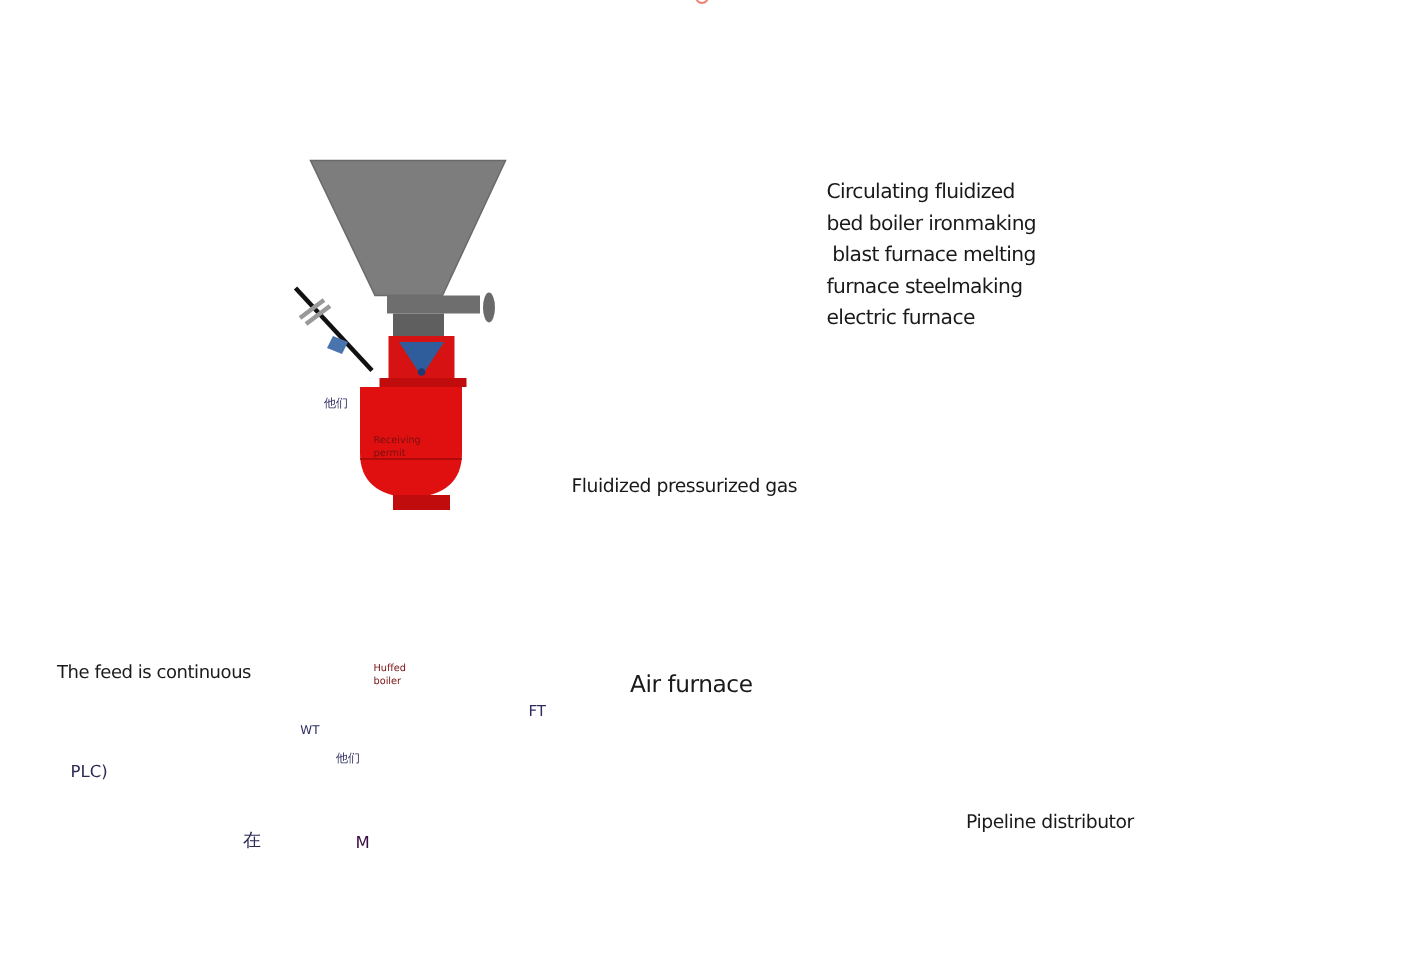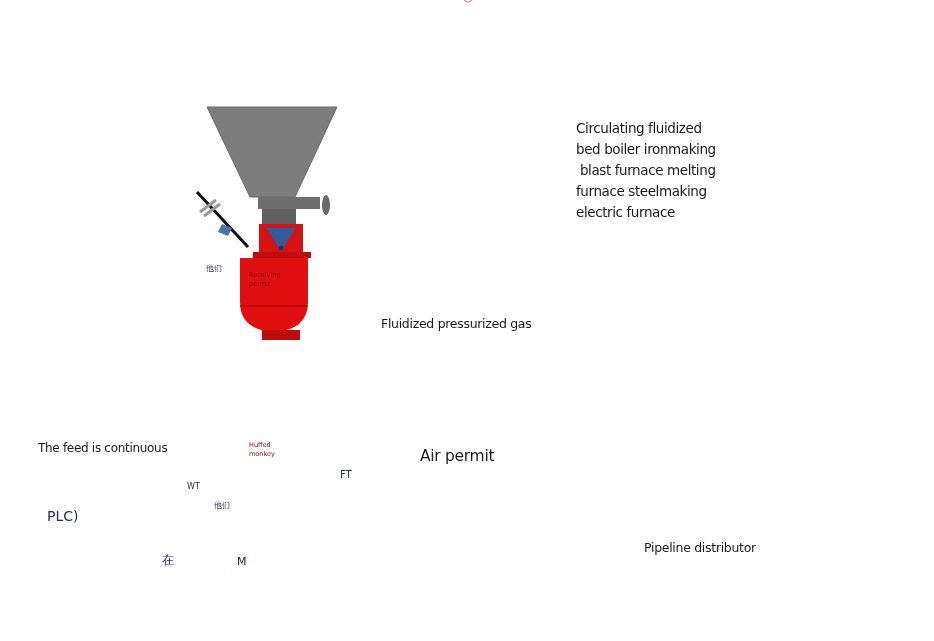--- a/index.html
+++ b/index.html
@@ -2,24 +2,24 @@
 <html><head>
 <meta charset="utf-8">
 <style>
   html, body { margin: 0; padding: 0; background: #ffffff; }
   body { width: 934px; height: 641px; position: relative; overflow: hidden; font-family: "DejaVu Sans", sans-serif; }
   #stage { position: absolute; left: 0; top: 0; width: 934px; height: 641px; }
   .lbl { position: absolute; color: #1a1a1a; font-family: "DejaVu Sans", sans-serif; white-space: pre; }
   .lbl-md { font-size: 12.5px; letter-spacing: -0.3px; text-align: right; }
   .lbl-lg { font-size: 15.5px; letter-spacing: -0.3px; }
   .lbl-sm { font-size: 12px; letter-spacing: -0.3px; text-align: right; }
-  .lbl-block { font-size: 13.5px; line-height: 21px; letter-spacing: -0.4px; margin-left: 25px; }
+  .lbl-block { font-size: 13.5px; line-height: 21px; letter-spacing: -0.4px; }
   .tiny { position: absolute; font-size: 6.5px; color: #7a1010; font-family: "DejaVu Sans", sans-serif; line-height: 9px; white-space: pre; }
-  .box-text { position: absolute; font-size: 14px; color: #2a2a55; font-family: "DejaVu Sans", sans-serif; }
-  .gauge-text { position: absolute; font-size: 8px; color: #2c2c60; font-family: "DejaVu Sans", sans-serif; text-align: left; }
+  .box-text { position: absolute; font-size: 11px; color: #2a2a55; font-family: "DejaVu Sans", sans-serif; }
+  .gauge-text { position: absolute; font-size: 8px; color: #2c2c60; font-family: "DejaVu Sans", sans-serif; text-align: right; }
 </style>
 </head>
 <body>
 
 <div id="stage">
 <svg id="svg" width="934" height="641" viewBox="0 0 934 641">
   <defs>
     <linearGradient id="hot" x1="0" y1="0" x2="0" y2="1">
       <stop offset="0" stop-color="#ffe71c"></stop>
       <stop offset="0.45" stop-color="#ffa312"></stop>
@@ -171,34 +171,34 @@
       <circle cx="740" cy="322" r="8" fill="none" stroke="#666" stroke-width="1.2">
       <circle cx="910" cy="322" r="8" fill="none" stroke="#666" stroke-width="1.2">
     </circle></circle></line></line></g>
   </rect></path></path></path></g>
 
   
   <g id="dist-pipes"><path d="M607,552 L551,552 Q537,552 537,538 L537,395 Q537,381 551,381 L708,381 Q728,381 728,361 L728,110 Q728,100 738,102 L776,130" fill="none" stroke="#1a1a1a" stroke-width="2"></path><path d="M607,551 L559,551 Q545,551 545,537 L545,403 Q545,389 559,389 L716,389 Q736,389 736,369 L736,148 Q736,138 746,140 L778,168" fill="none" stroke="#1a1a1a" stroke-width="2"></path><path d="M607,550 L567,550 Q553,550 553,536 L553,411 Q553,397 567,397 L724,397 Q744,397 744,377 L744,186 Q744,176 754,178 L780,206" fill="none" stroke="#1a1a1a" stroke-width="2"></path><path d="M607,549 L575,549 Q561,549 561,535 L561,419 Q561,405 575,405 L732,405 Q752,405 752,385 L752,224 Q752,214 762,216 L782,244" fill="none" stroke="#1a1a1a" stroke-width="2"></path><path d="M607,548 L583,548 Q569,548 569,534 L569,427 Q569,413 583,413 L740,413 Q760,413 760,393 L760,262 Q760,252 770,254 L784,282" fill="none" stroke="#1a1a1a" stroke-width="2"></path><path d="M607,547 L591,547 Q577,547 577,533 L577,435 Q577,421 591,421 L748,421 Q768,421 768,401 L768,300 Q768,290 778,292 L786,320" fill="none" stroke="#1a1a1a" stroke-width="2"></path><path d="M641,552 L658,552 Q672,552 672,538 L672,464 Q672,450 686,450 L867,450 Q885,450 885,432 L885,149 Q885,131 867,131 L864,131" fill="none" stroke="#1a1a1a" stroke-width="2"></path><path d="M641,551 L666,551 Q680,551 680,537 L680,472 Q680,458 694,458 L875,458 Q893,458 893,440 L893,187 Q893,169 875,169 L864,169" fill="none" stroke="#1a1a1a" stroke-width="2"></path><path d="M641,550 L674,550 Q688,550 688,536 L688,480 Q688,466 702,466 L883,466 Q901,466 901,448 L901,225 Q901,207 883,207 L864,207" fill="none" stroke="#1a1a1a" stroke-width="2"></path><path d="M641,549 L682,549 Q696,549 696,535 L696,488 Q696,474 710,474 L891,474 Q909,474 909,456 L909,263 Q909,245 891,245 L864,245" fill="none" stroke="#1a1a1a" stroke-width="2"></path><path d="M641,548 L690,548 Q704,548 704,534 L704,496 Q704,482 718,482 L899,482 Q917,482 917,464 L917,301 Q917,283 899,283 L864,283" fill="none" stroke="#1a1a1a" stroke-width="2"></path><path d="M641,547 L698,547 Q712,547 712,533 L712,504 Q712,490 726,490 L907,490 Q925,490 925,472 L925,339 Q925,321 907,321 L864,321" fill="none" stroke="#1a1a1a" stroke-width="2"></path></g>
 
 
 
-<div class="tiny" style="left:249px;top:271px;">Receiving
+<div class="tiny" style="left:249px;top:289px;">Receiving
 permit</div>
 <div class="tiny" style="left:249px;top:441px;">Huffed
-monkey</div>
+boiler</div>
 <div class="gauge-text" style="left:206px;top:263px;width:26px;">他们</div>
 <div class="gauge-text" style="left:214px;top:500px;width:26px;">他们</div>
 <div class="gauge-text" style="left:187px;top:482px;width:26px;">WT</div>
 <div class="gauge-text" style="left:340px;top:469px;width:24px;font-size:10px;">FT</div>
 <div class="box-text" style="left:47px;top:508px;">PLC)</div>
 <div class="box-text" style="left:162px;top:552px;font-size:12px;">在</div>
 <div class="box-text" style="left:237px;top:555px;font-size:11px;color:#3a0c45;">M</div>
 
 <div class="lbl lbl-md" style="left:381px;top:316px;">Fluidized pressurized gas</div>
-<div class="lbl lbl-lg" style="left:420px;top:447px;">Air permit</div>
+<div class="lbl lbl-lg" style="left:420px;top:447px;">Air furnace</div>
 <div class="lbl lbl-sm" style="left:38px;top:441px;">The feed is continuous</div>
 <div class="lbl lbl-block" style="left:551px;top:118px;">Circulating fluidized
 bed boiler ironmaking
  blast furnace melting
 furnace steelmaking
 electric furnace</div>
 <div class="lbl lbl-md" style="left:644px;top:540px;">Pipeline distributor</div>
 </polygon></path></rect></rect></circle></circle></line></circle></line></circle></div>
 
 </body></html>

